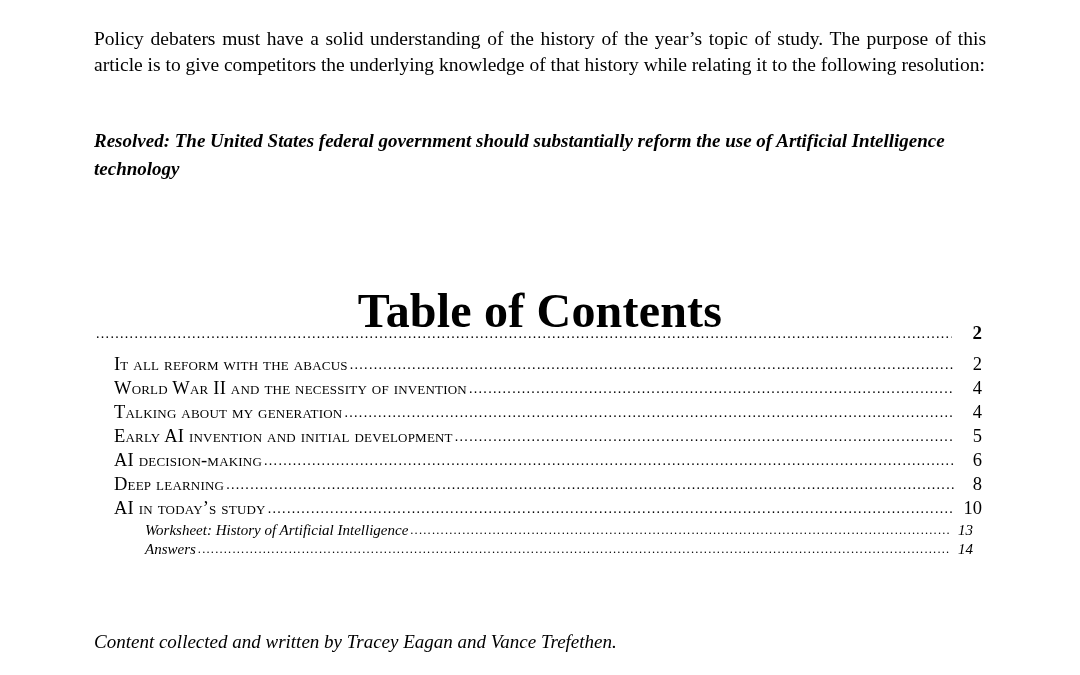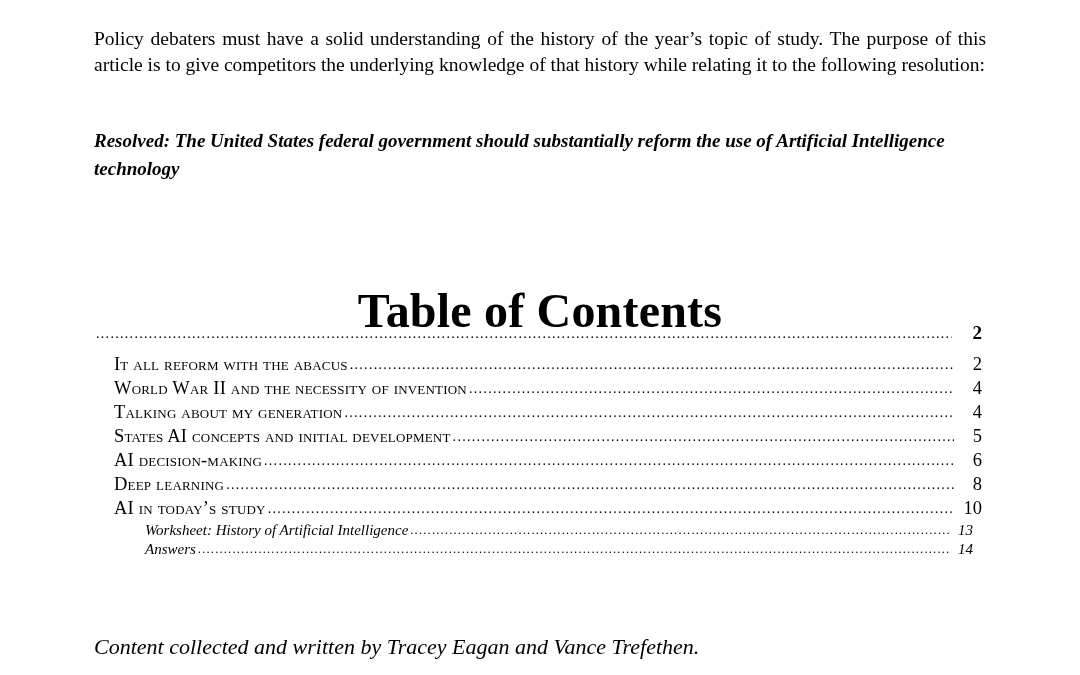--- a/index.html
+++ b/index.html
@@ -112,21 +112,21 @@
     margin-bottom: 2px;
   }
   .lvl3 .toc-page { width: 22px; }
   .lvl3 .toc-dots { font-style: normal; font-size: 12.5px; letter-spacing: 1.2px; }
 
   .credit {
     position: absolute;
     left: 94px;
     top: 612px;
     width: 892px;
-    font-size: 22px;
+    font-size: 19px;
     font-style: italic;
   }
 </style>
 </head>
 <body>
 
 <div class="page">
 
   <p class="intro">Policy debaters must have a solid understanding of the history of the year’s topic of study. The purpose of this article is to give competitors the underlying knowledge of that history while relating it to the following resolution:</p>
 
@@ -148,21 +148,21 @@
         <span class="toc-label">World War II and the necessity of invention</span>
         <span class="toc-dots">........................................................................................................................................................................................................</span>
         <span class="toc-page">4</span>
       </div>
       <div class="toc-row lvl2">
         <span class="toc-label">Talking about my generation</span>
         <span class="toc-dots">........................................................................................................................................................................................................</span>
         <span class="toc-page">4</span>
       </div>
       <div class="toc-row lvl2">
-        <span class="toc-label">States AI concepts and initial development</span>
+        <span class="toc-label">Early AI invention and initial development</span>
         <span class="toc-dots">........................................................................................................................................................................................................</span>
         <span class="toc-page">5</span>
       </div>
       <div class="toc-row lvl2">
         <span class="toc-label">AI decision-making</span>
         <span class="toc-dots">........................................................................................................................................................................................................</span>
         <span class="toc-page">6</span>
       </div>
       <div class="toc-row lvl2">
         <span class="toc-label">Deep learning</span>

